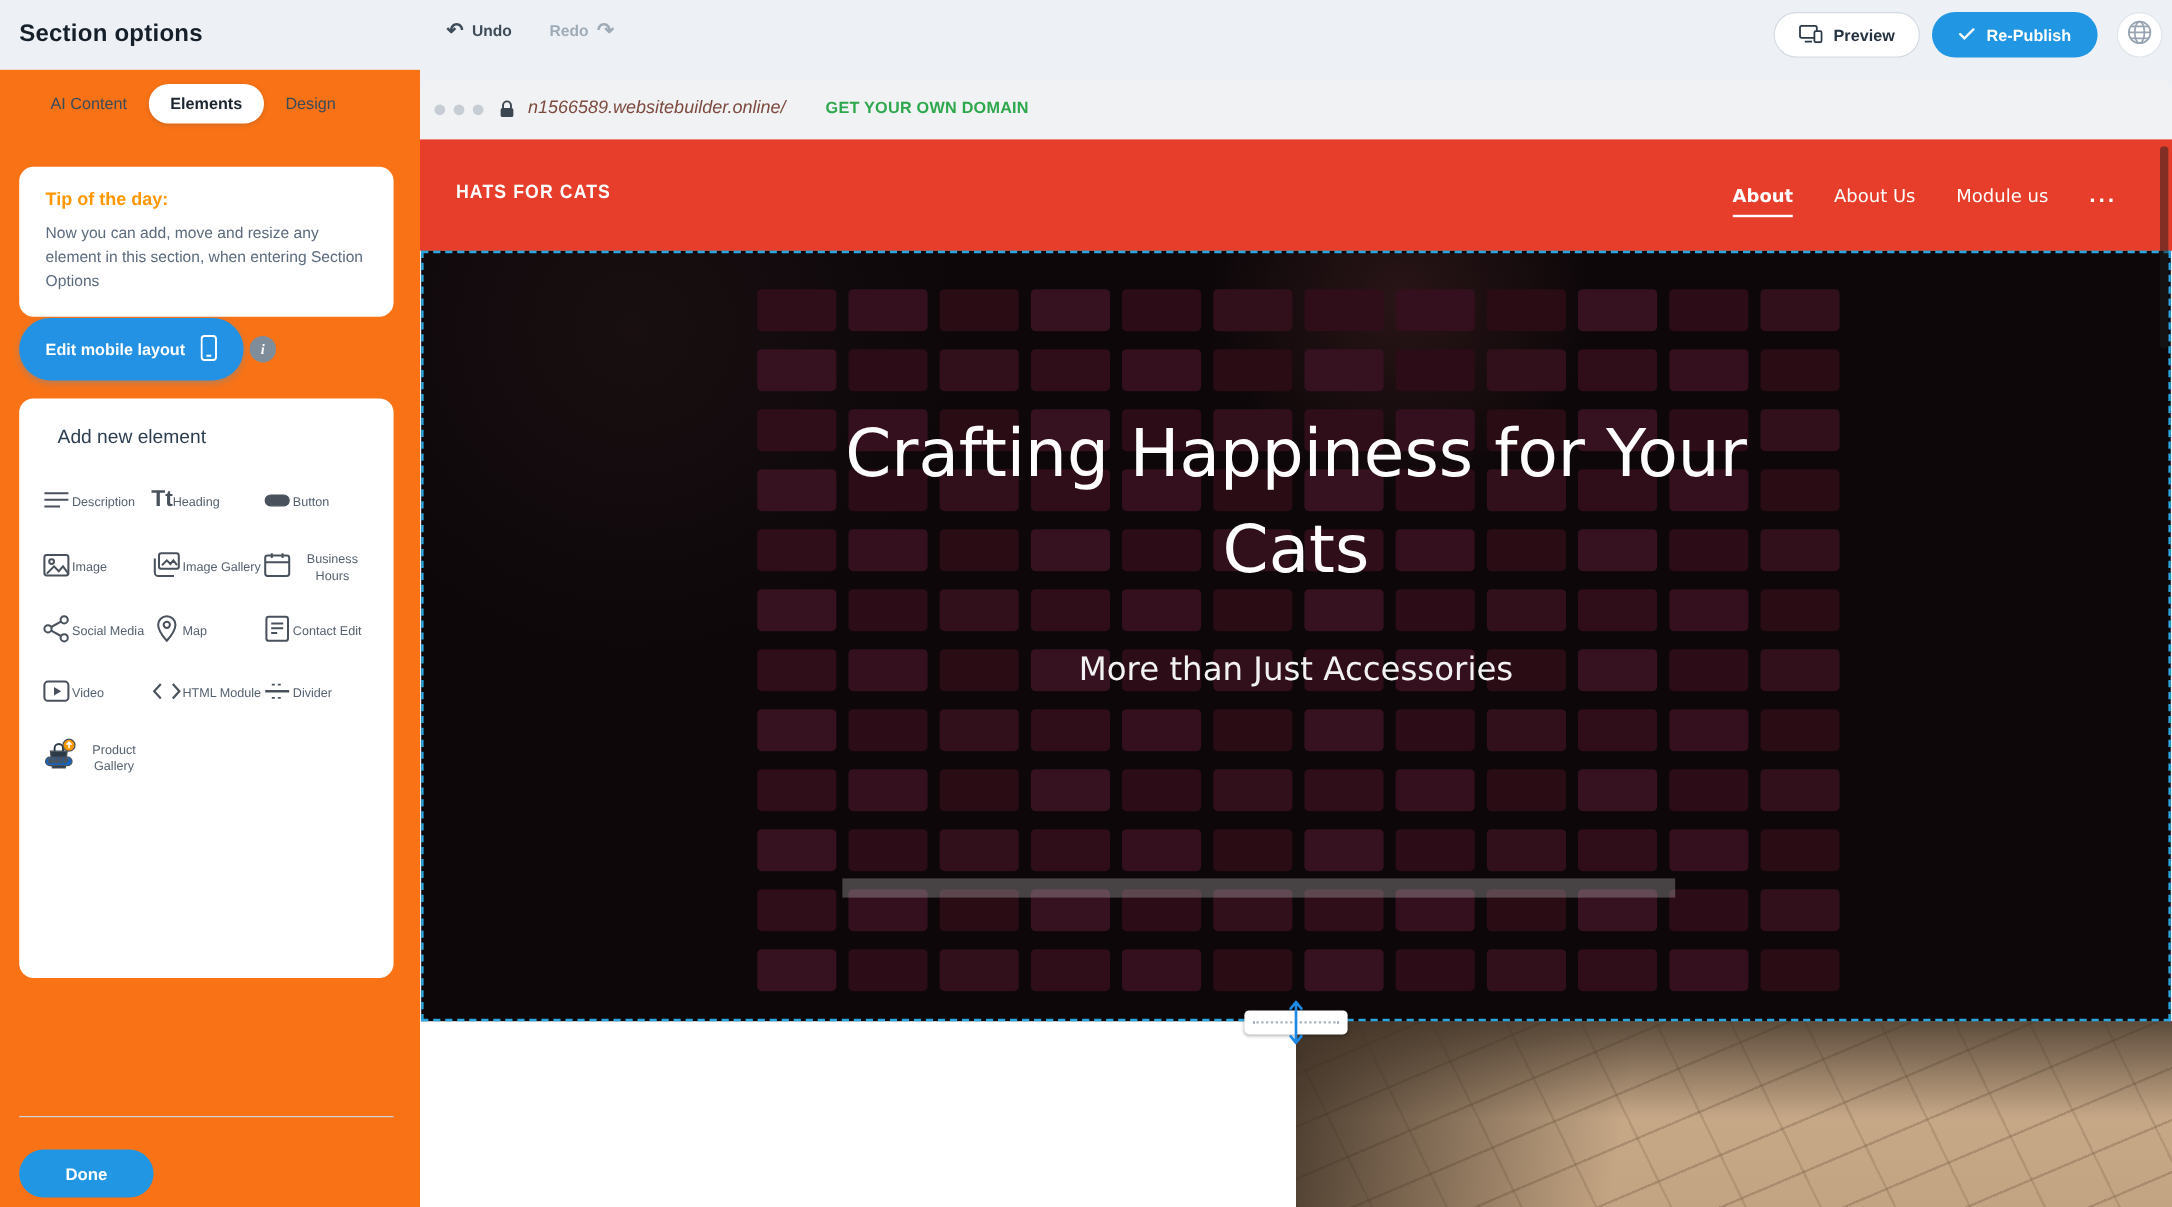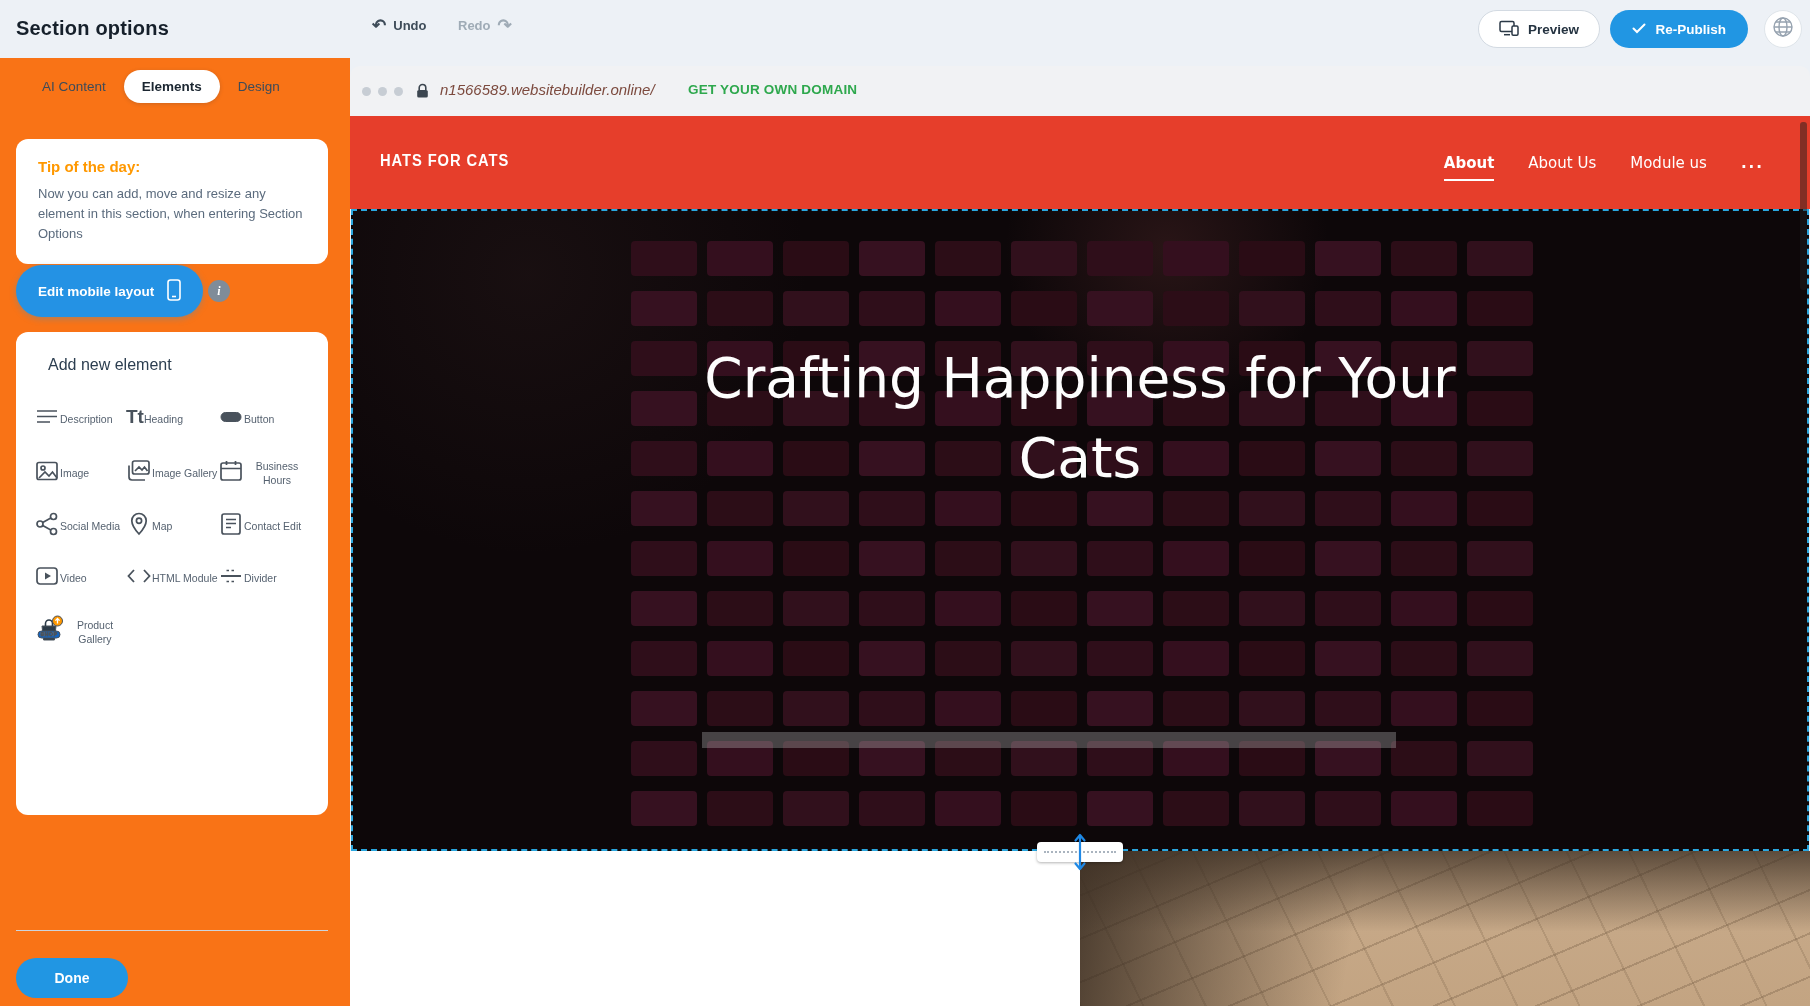--- a/index.html
+++ b/index.html
@@ -464,20 +464,21 @@
         <div class="tile" style="background: rgb(54, 17, 32);"></div>
         <div class="tile" style="background: rgb(44, 13, 23);"></div>
         <div class="tile" style="background: rgb(49, 16, 28);"></div>
         <div class="tile" style="background: rgb(47, 14, 26);"></div>
         <div class="tile" style="background: rgb(52, 15, 30);"></div>
         <div class="tile" style="background: rgb(42, 12, 21);"></div>
       </div>
     <div class="hero-heading">
       <span class="inner">Crafting Happiness for Your Cats</span>
     </div>
+    <div class="hero-sub">More than Just Accessories</div>
     <div class="ghost-band"></div>
   </div>
 
   <div class="resize-handle">
     <div class="resize-pill"></div>
     <span class="resize-arrow">
       <svg width="16" height="40" viewBox="0 0 16 40">
           <path d="M8 4v32M3.5 8.5 8 3l4.5 5.5M3.5 31.5 8 37l4.5-5.5" fill="none" stroke="#1e88e5" stroke-width="2.2" stroke-linecap="round" stroke-linejoin="round"></path>
         </svg>
     </span>

